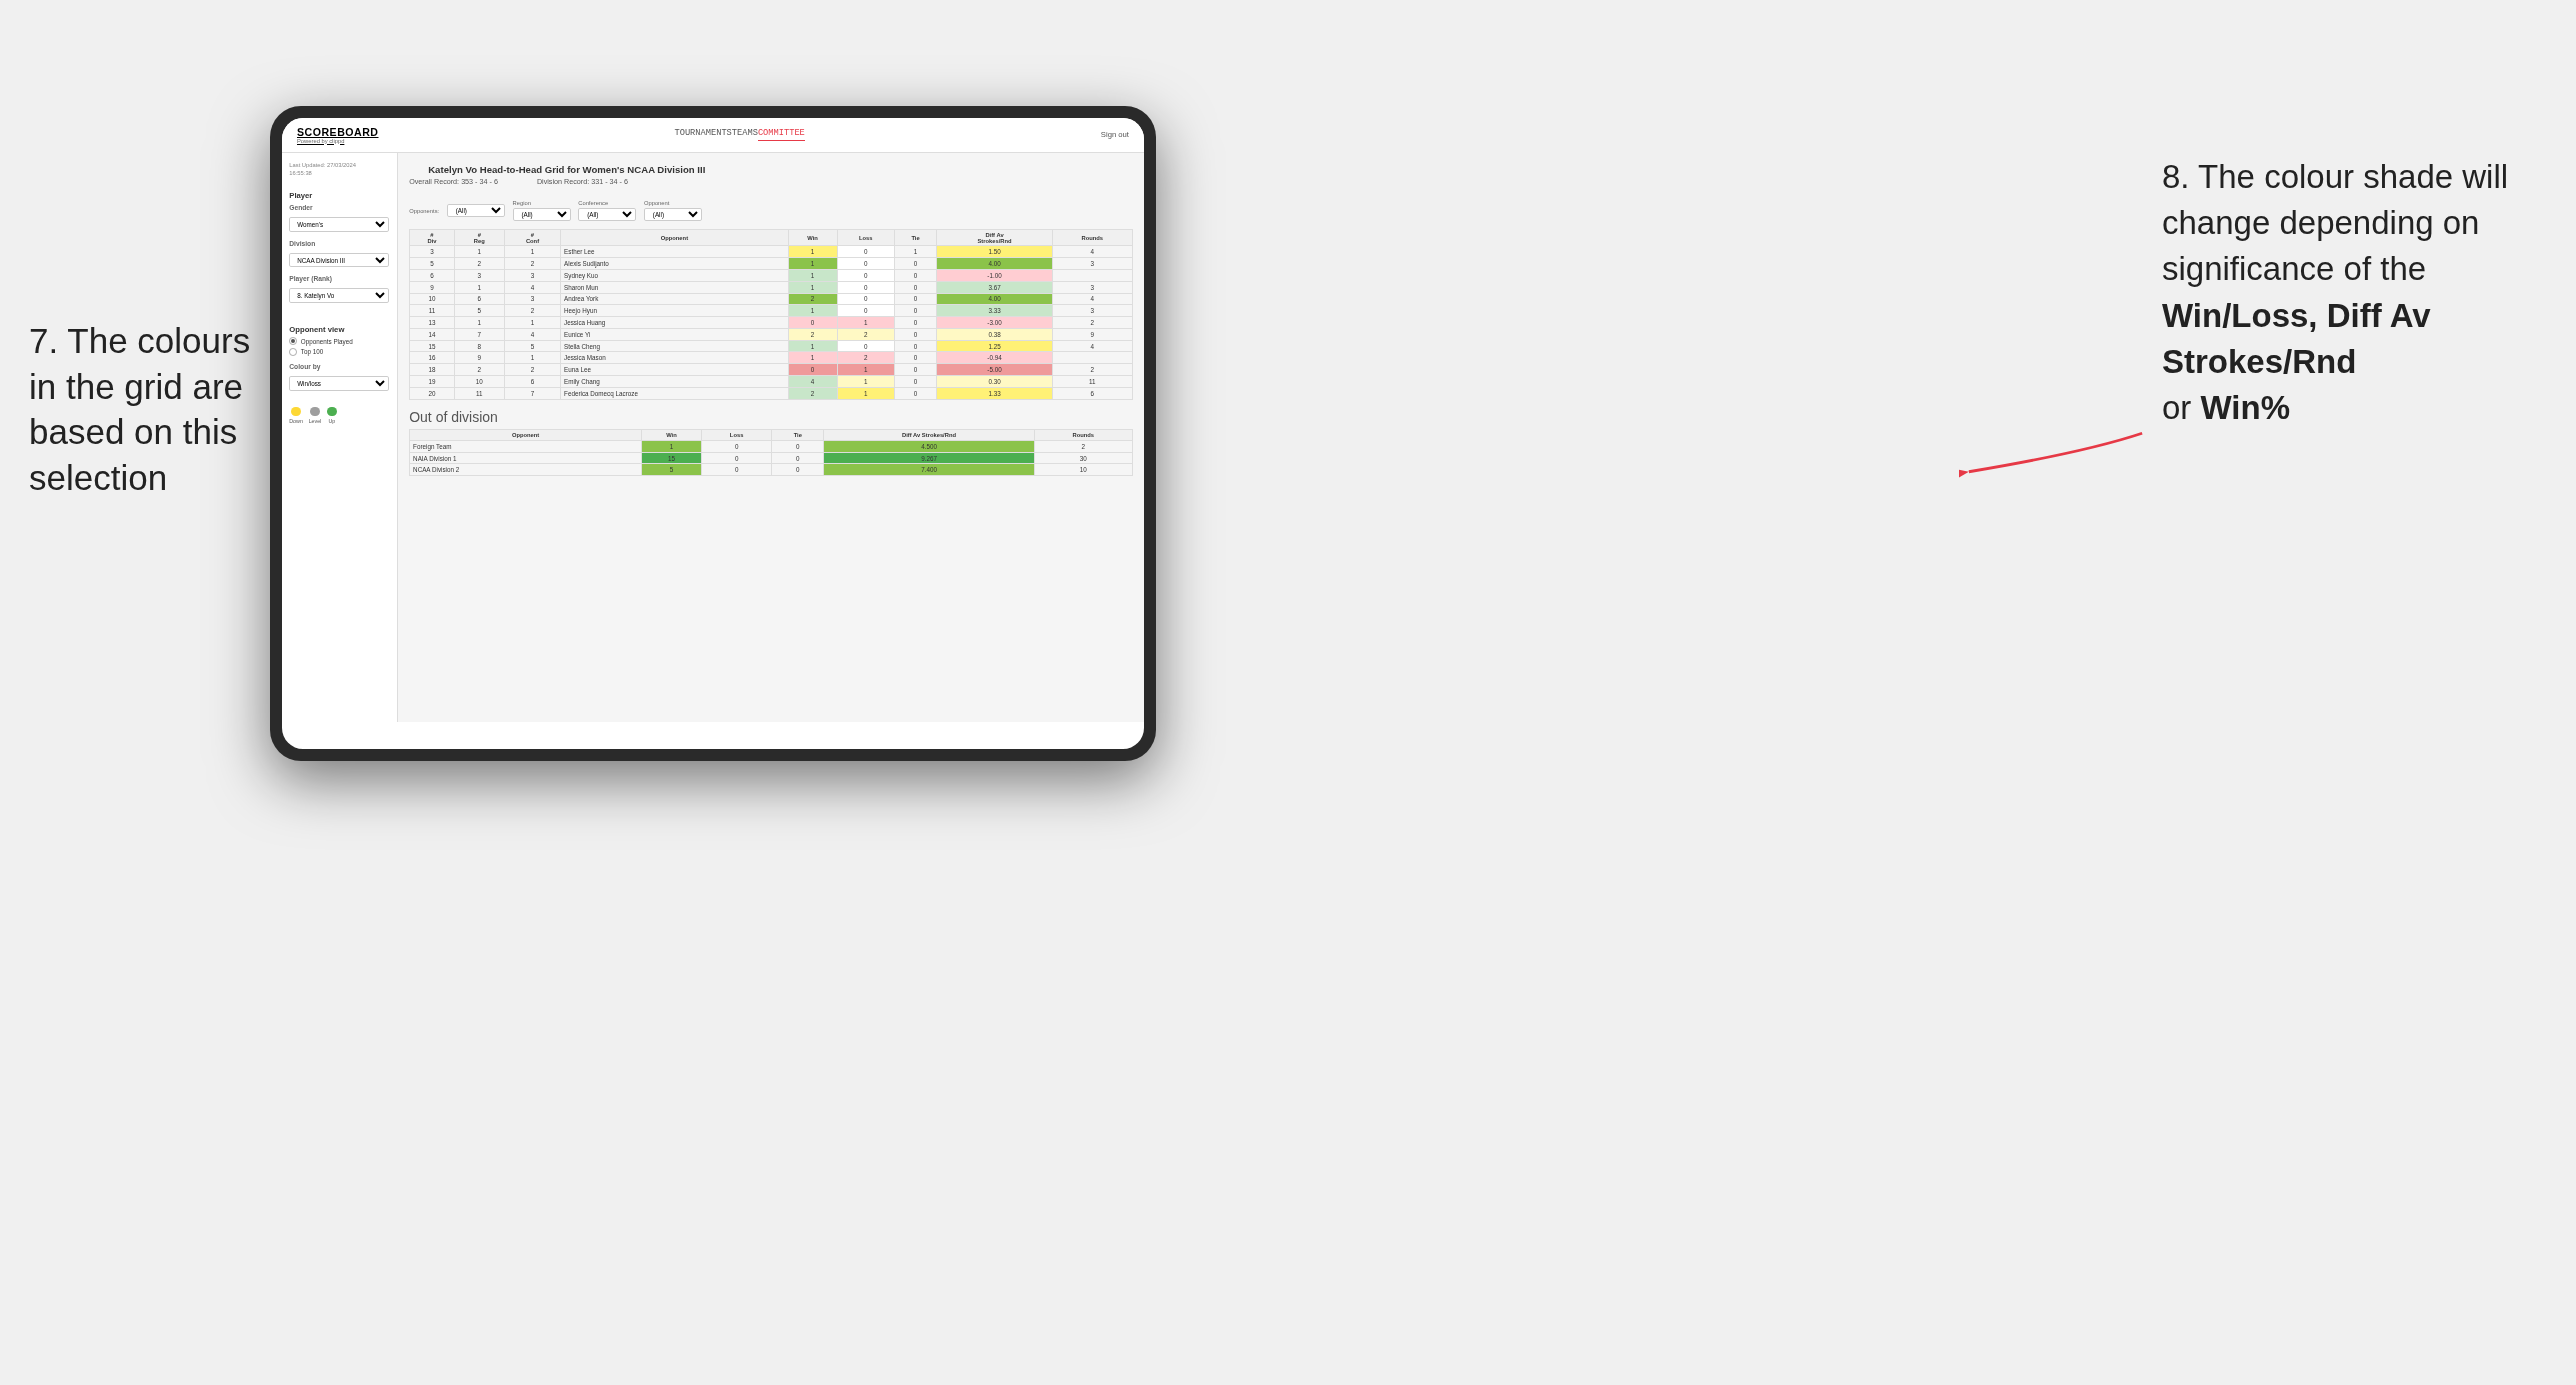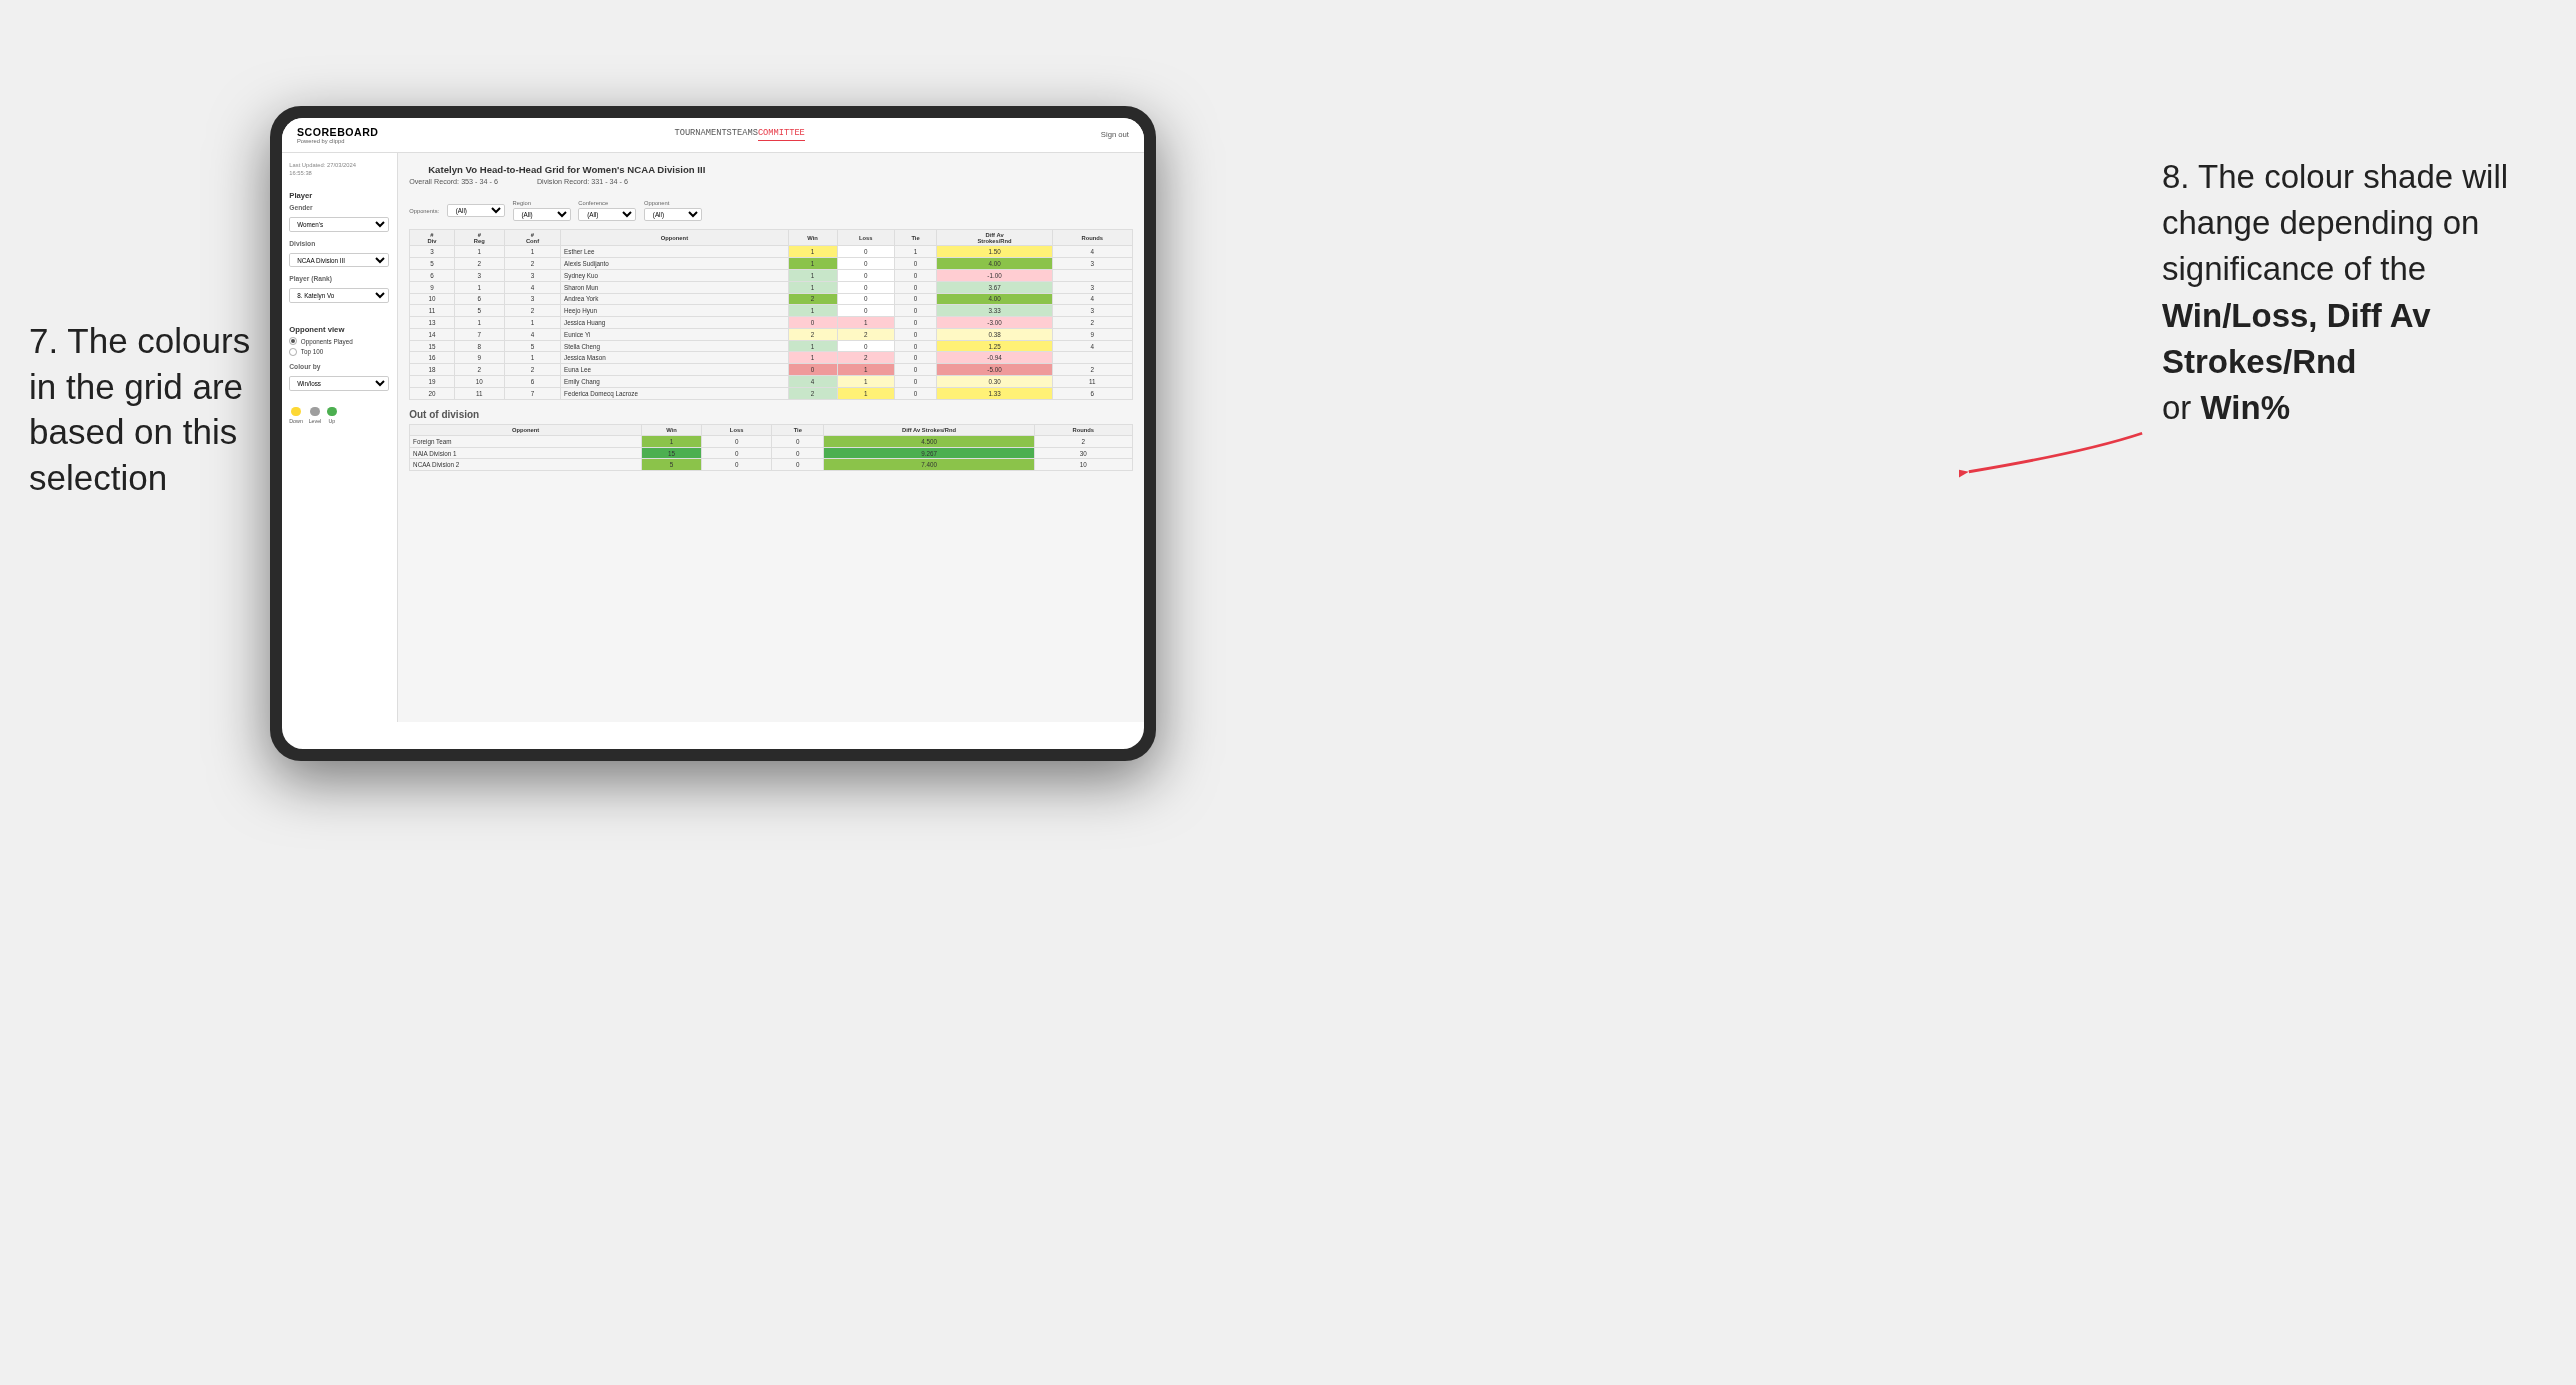--- a/index.html
+++ b/index.html
@@ -40,20 +40,21 @@
       padding: 0 15.4px;
       height: 35px;
       display: flex;
       align-items: center;
       justify-content: space-between;
     }
     .logo-area {
       display: flex;
       align-items: center;
       gap: 3.9px;
+      text-decoration: underline;
     }
     .logo-text {
       font-size: 10.6px;
       font-weight: 900;
       color: #000;
       letter-spacing: 0.5px;
     }
     .logo-sub {
       font-size: 5.8px;
       color: #666;
@@ -279,22 +280,22 @@
     .cell-green-med { background: #8BC34A; color: #fff; }
     .cell-green-light { background: #C8E6C9; }
     .cell-yellow { background: #FFF9C4; }
     .cell-yellow-med { background: #FFF176; }
     .cell-red-light { background: #FFCDD2; }
     .cell-red-med { background: #EF9A9A; }
     .cell-white { background: #fff; }
 
     
     .out-of-division-title {
-      font-size: 10px;
-      font-weight: bold;
+      font-size: 14px;
+      font-weight: normal;
       color: #555;
       margin: 7.7px 0 3.9px;
     }
 
     
     .annotation-left {
       position: absolute;
       left: 29px;
       top: 318px;
       font-size: 35px;

